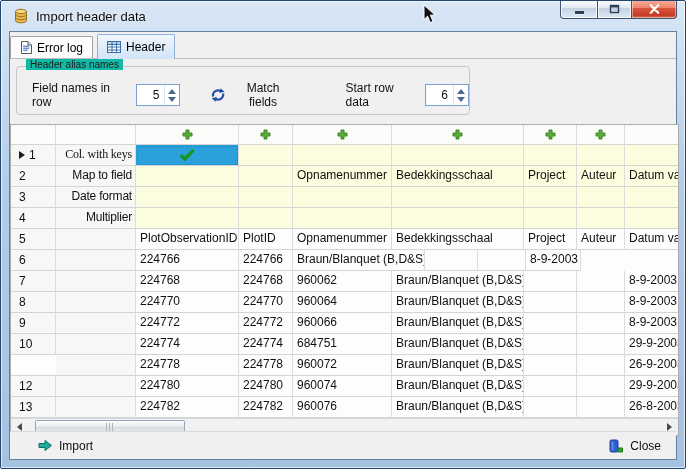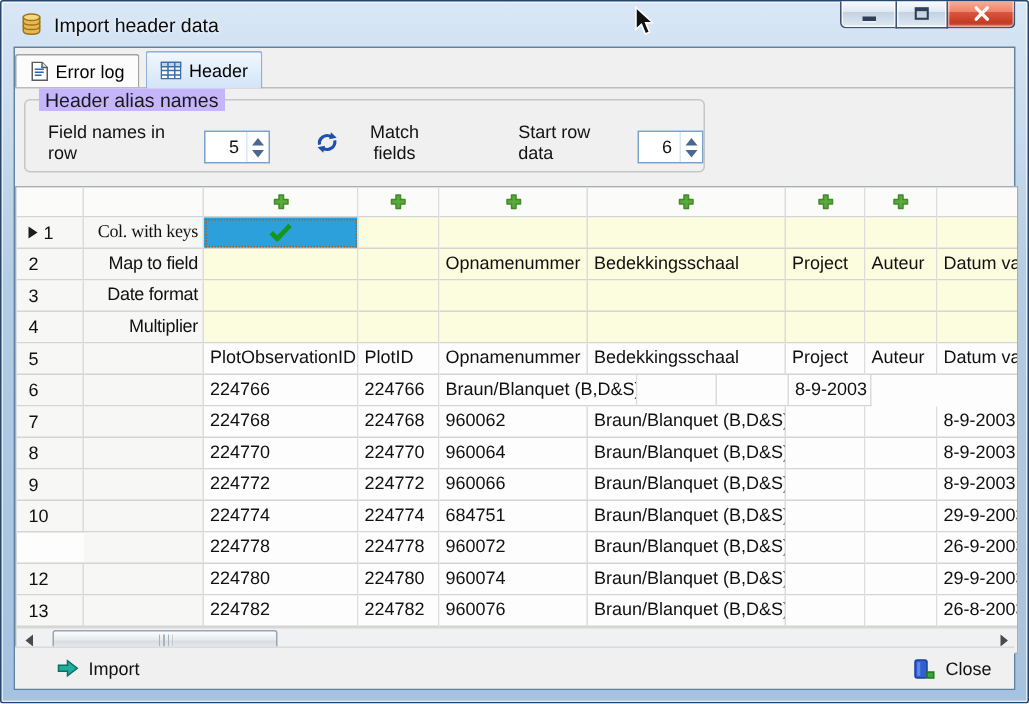--- a/index.html
+++ b/index.html
@@ -27,22 +27,22 @@
   
   .content{position:absolute;left:8px;right:8px;top:30px;bottom:8px;background:#f0f0f0;border:1px solid #62819f;}
   
   .tabbar{position:absolute;left:0;top:0;right:0;height:26px;display:flex;align-items:flex-end;padding-left:0;}
   .tab{display:flex;align-items:center;gap:5px;padding:0 9px;height:22px;font-size:12px;
     border:1px solid #a3a3a3;border-bottom:none;border-radius:2px 2px 0 0;background:#fcfcfc;margin-right:4px;position:relative;}
   .tab.active{height:25px;background:linear-gradient(#f1f7fe,#d2e4f7);border-color:#8fb0d6;z-index:3;margin-bottom:-1px;}
   .tabpage{position:absolute;left:0;right:0;top:26px;bottom:28px;border-top:1px solid #bcbcbc;background:#f0f0f0;}
   
   .groupbox{position:absolute;left:6px;top:7px;width:454px;height:49px;border:1px solid #c6c6c6;border-radius:4px;}
-  .gb-title{position:absolute;top:-8px;left:9px;background:#c4b5fd;padding:0 4px;font-size:13px;color:#1a1a1a;}
-  .gb-row{display:flex;align-items:flex-end;margin-top:14px;padding-left:15px;font-size:12px;color:#111;}
+  .gb-title{position:absolute;top:-8px;left:9px;background:#14b8a6;padding:0 4px;font-size:10px;color:#1a1a1a;}
+  .gb-row{display:flex;align-items:center;margin-top:14px;padding-left:15px;font-size:12px;color:#111;}
   .spin{width:46px;height:22px;margin-left:8px;border:1px solid #7aa2cc;background:#fff;display:flex;}
   .spin-val{flex:1;text-align:right;padding-right:5px;line-height:20px;font-size:12px;}
   .spin-btns{width:15px;display:flex;flex-direction:column;align-items:center;justify-content:center;gap:3px;border-left:1px solid #d9e6f4;}
   .tri-up{width:0;height:0;border-left:4px solid transparent;border-right:4px solid transparent;border-bottom:5px solid #49688f;}
   .tri-dn{width:0;height:0;border-left:4px solid transparent;border-right:4px solid transparent;border-top:5px solid #49688f;}
   .flatbtn{display:flex;align-items:center;gap:6px;font-size:12px;color:#111;cursor:default;background:none;border:none;font-family:inherit;padding:0;}
   .mf-btn{margin-left:30px;}
   .sr-label{margin-left:52px;}
   
   .grid{position:absolute;left:0;top:65px;width:669px;height:312px;border:1px solid #a7adb5;background:#fdfdfd;overflow:hidden;}

